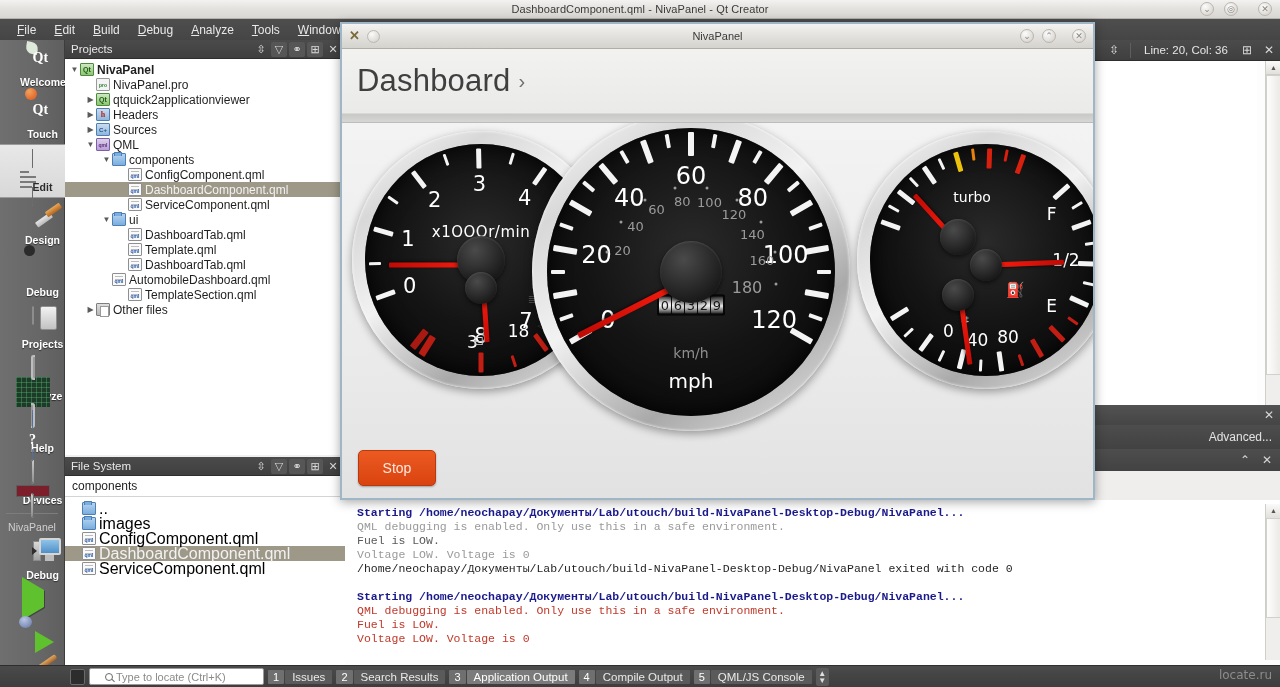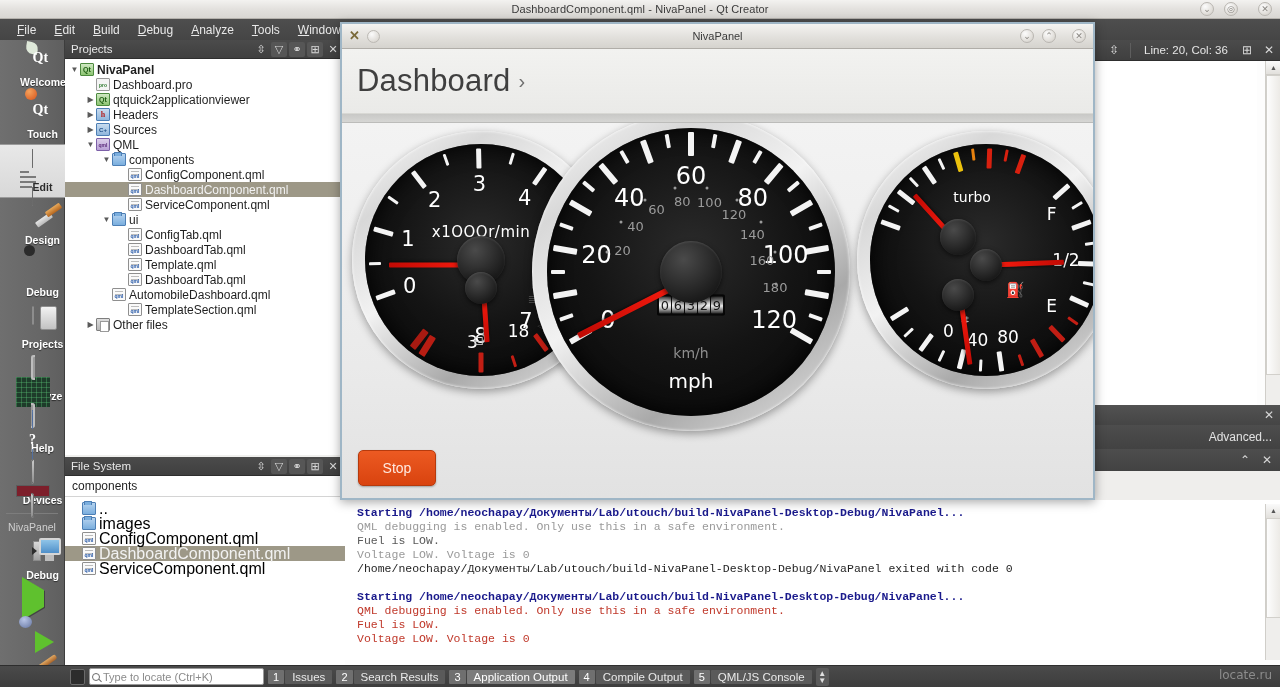--- a/index.html
+++ b/index.html
@@ -255,21 +255,21 @@
     text-align:center; font-size:7px; color:#555; line-height:14px; }
   .out-scroll .thumb { position:absolute; top:14px; left:0; width:15px; height:100px;
     background:linear-gradient(to right,#fdfdfd,#eceae6); border:1px solid #d2d0cb; }
 
   
   .statusbar { position:absolute; left:0; top:665px; width:1280px; height:22px;
     background:linear-gradient(to bottom,#4a4a4a,#3d3d3d); display:flex; align-items:center;
     padding-left:70px; gap:4px; border-top:1px solid #2d2d2d; }
   .sb-toggle { width:15px;height:16px; background:#2c2c2c; border:1px solid #6b6b6b; border-radius:2px; }
   .locate { width:175px; height:17px; background:#fff; border:1px solid #9a9a9a; border-radius:2px;
-    display:flex; align-items:center; padding-left:2px; font-size:11px; color:#8b8b8b; gap:3px; }
+    display:flex; align-items:center; padding-left:15px; font-size:11px; color:#8b8b8b; gap:3px; }
   .locate .mag { width:8px;height:8px;border:1.4px solid #6b6b6b;border-radius:50%; position:relative; flex:0 0 8px; }
   .locate .mag:after{ content:""; position:absolute; right:-3px; bottom:-2px; width:4px;height:1.4px;
     background:#6b6b6b; transform:rotate(45deg); }
   .sb-tab { display:flex; align-items:center; height:18px; }
   .sb-tab .num { background:#6f6f6f; color:#fff; font-size:11px; padding:1px 5px; border-radius:1px; }
   .sb-tab .nm { background:#5a5a5a; color:#e9e9e9; font-size:11.5px; padding:1px 7px; border-radius:1px; margin-left:1px; }
   .sb-tab.act .nm { background:#7b7b7b; color:#ffffff; }
   .sb-updown { width:13px; height:18px; background:#5a5a5a; border-radius:2px; color:#e0e0e0;
     font-size:8px; display:flex; flex-direction:column; align-items:center; justify-content:center; line-height:7px; }
   .watermark { position:absolute; right:8px; top:668px; color:#8c8c8c; font-size:12px;
@@ -472,21 +472,21 @@
     </div>
     <div class="tree" id="project-tree">
         <div class="trow" style="padding-left: 4px;">
           <span class="twist">▼</span>
           <span class="fico proj"></span>
           <span class="tlabel bold">NivaPanel</span>
         </div>
         <div class="trow" style="padding-left: 20px;">
           <span class="twist"></span>
           <span class="fico pro"></span>
-          <span class="tlabel">Dashboard.pro</span>
+          <span class="tlabel">NivaPanel.pro</span>
         </div>
         <div class="trow" style="padding-left: 20px;">
           <span class="twist">▶</span>
           <span class="fico proj"></span>
           <span class="tlabel">qtquick2applicationviewer</span>
         </div>
         <div class="trow" style="padding-left: 20px;">
           <span class="twist">▶</span>
           <span class="fico hdr"></span>
           <span class="tlabel">Headers</span>
@@ -518,25 +518,20 @@
         </div>
         <div class="trow" style="padding-left: 52px;">
           <span class="twist"></span>
           <span class="fico qml"></span>
           <span class="tlabel">ServiceComponent.qml</span>
         </div>
         <div class="trow" style="padding-left: 36px;">
           <span class="twist">▼</span>
           <span class="fico folder"></span>
           <span class="tlabel">ui</span>
-        </div>
-        <div class="trow" style="padding-left: 52px;">
-          <span class="twist"></span>
-          <span class="fico qml"></span>
-          <span class="tlabel">ConfigTab.qml</span>
         </div>
         <div class="trow" style="padding-left: 52px;">
           <span class="twist"></span>
           <span class="fico qml"></span>
           <span class="tlabel">DashboardTab.qml</span>
         </div>
         <div class="trow" style="padding-left: 52px;">
           <span class="twist"></span>
           <span class="fico qml"></span>
           <span class="tlabel">Template.qml</span>
@@ -741,21 +736,21 @@
               <div class="gnum dim" style="left: 135.364px; top: 72.5198px; font-size: 13px;">80</div>
               <div class="gdot" style="left: 127.754px; top: 59.5484px;"></div>
               <div class="gnum dim" style="left: 162.5px; top: 74.4173px; font-size: 13px;">100</div>
               <div class="gdot" style="left: 160.246px; top: 59.5484px;"></div>
               <div class="gnum dim" style="left: 186.995px; top: 86.2471px; font-size: 13px;">120</div>
               <div class="gdot" style="left: 190.419px; top: 71.6031px;"></div>
               <div class="gnum dim" style="left: 205.354px; top: 106.321px; font-size: 13px;">140</div>
               <div class="gdot" style="left: 213.965px; top: 93.9917px;"></div>
               <div class="gnum dim" style="left: 214.954px; top: 131.772px; font-size: 13px;">160</div>
               <div class="gdot" style="left: 227.525px; top: 123.519px;"></div>
-              <div class="gnum dim" style="left: 228px; top: 158.97px; font-size: 13px;">180</div>
+              <div class="gnum dim" style="left: 200px; top: 158.97px; font-size: 16px;">180</div>
               <div class="gdot" style="left: 229.163px; top: 155.969px;"></div>
             </div>
           <div class="odo" style="left:50%; top:61.5%;">
             <span>0</span>
               <span>6</span>
               <span>3</span>
               <span>2</span>
               <span class="last">9</span>
           </div>
           <div class="glabel dim" style="left:50%; top:78%; font-size:14px;">km/h</div>

